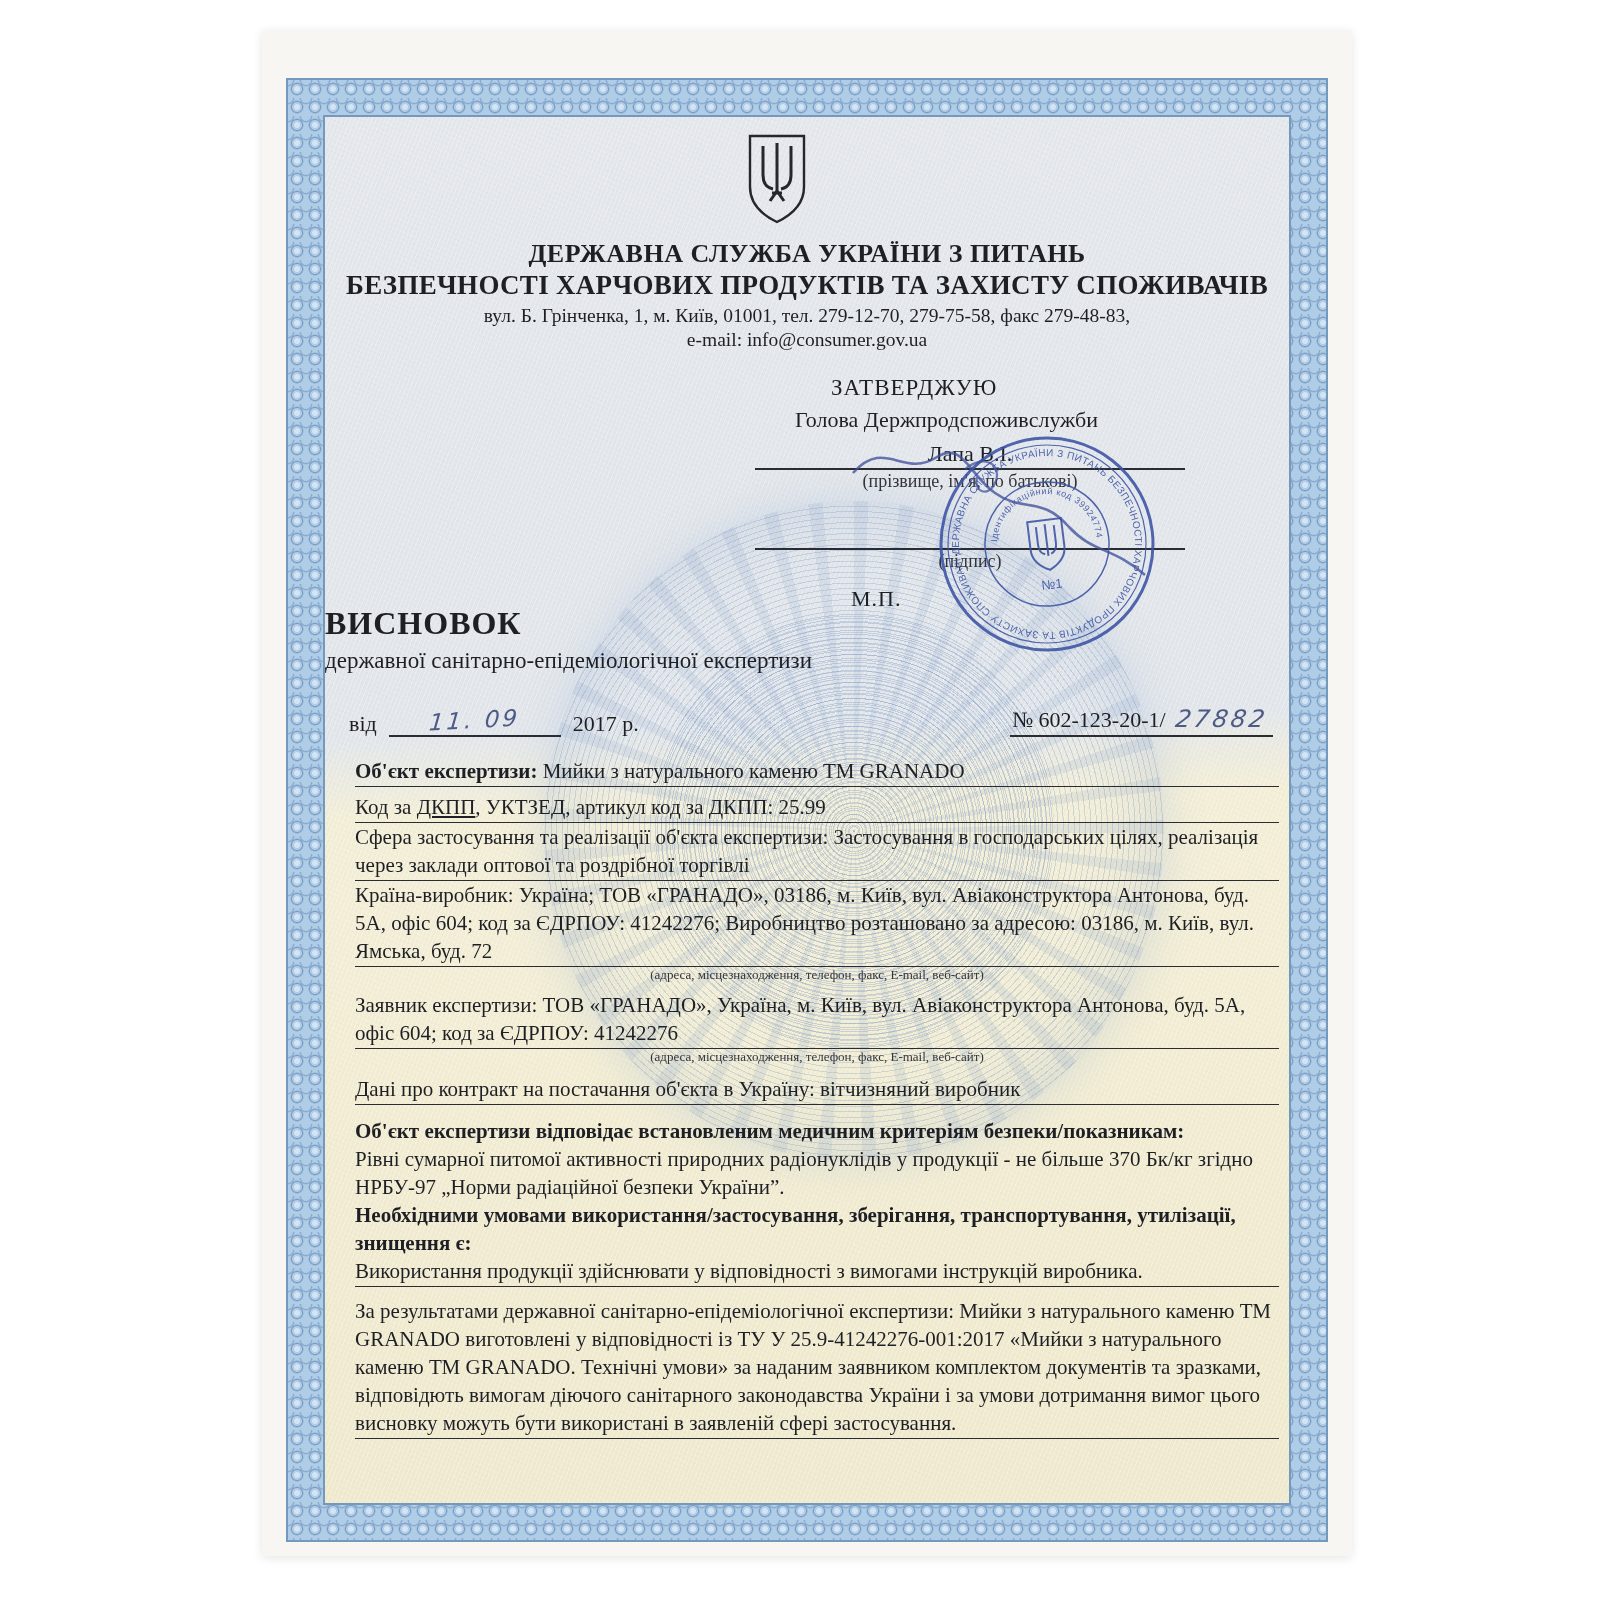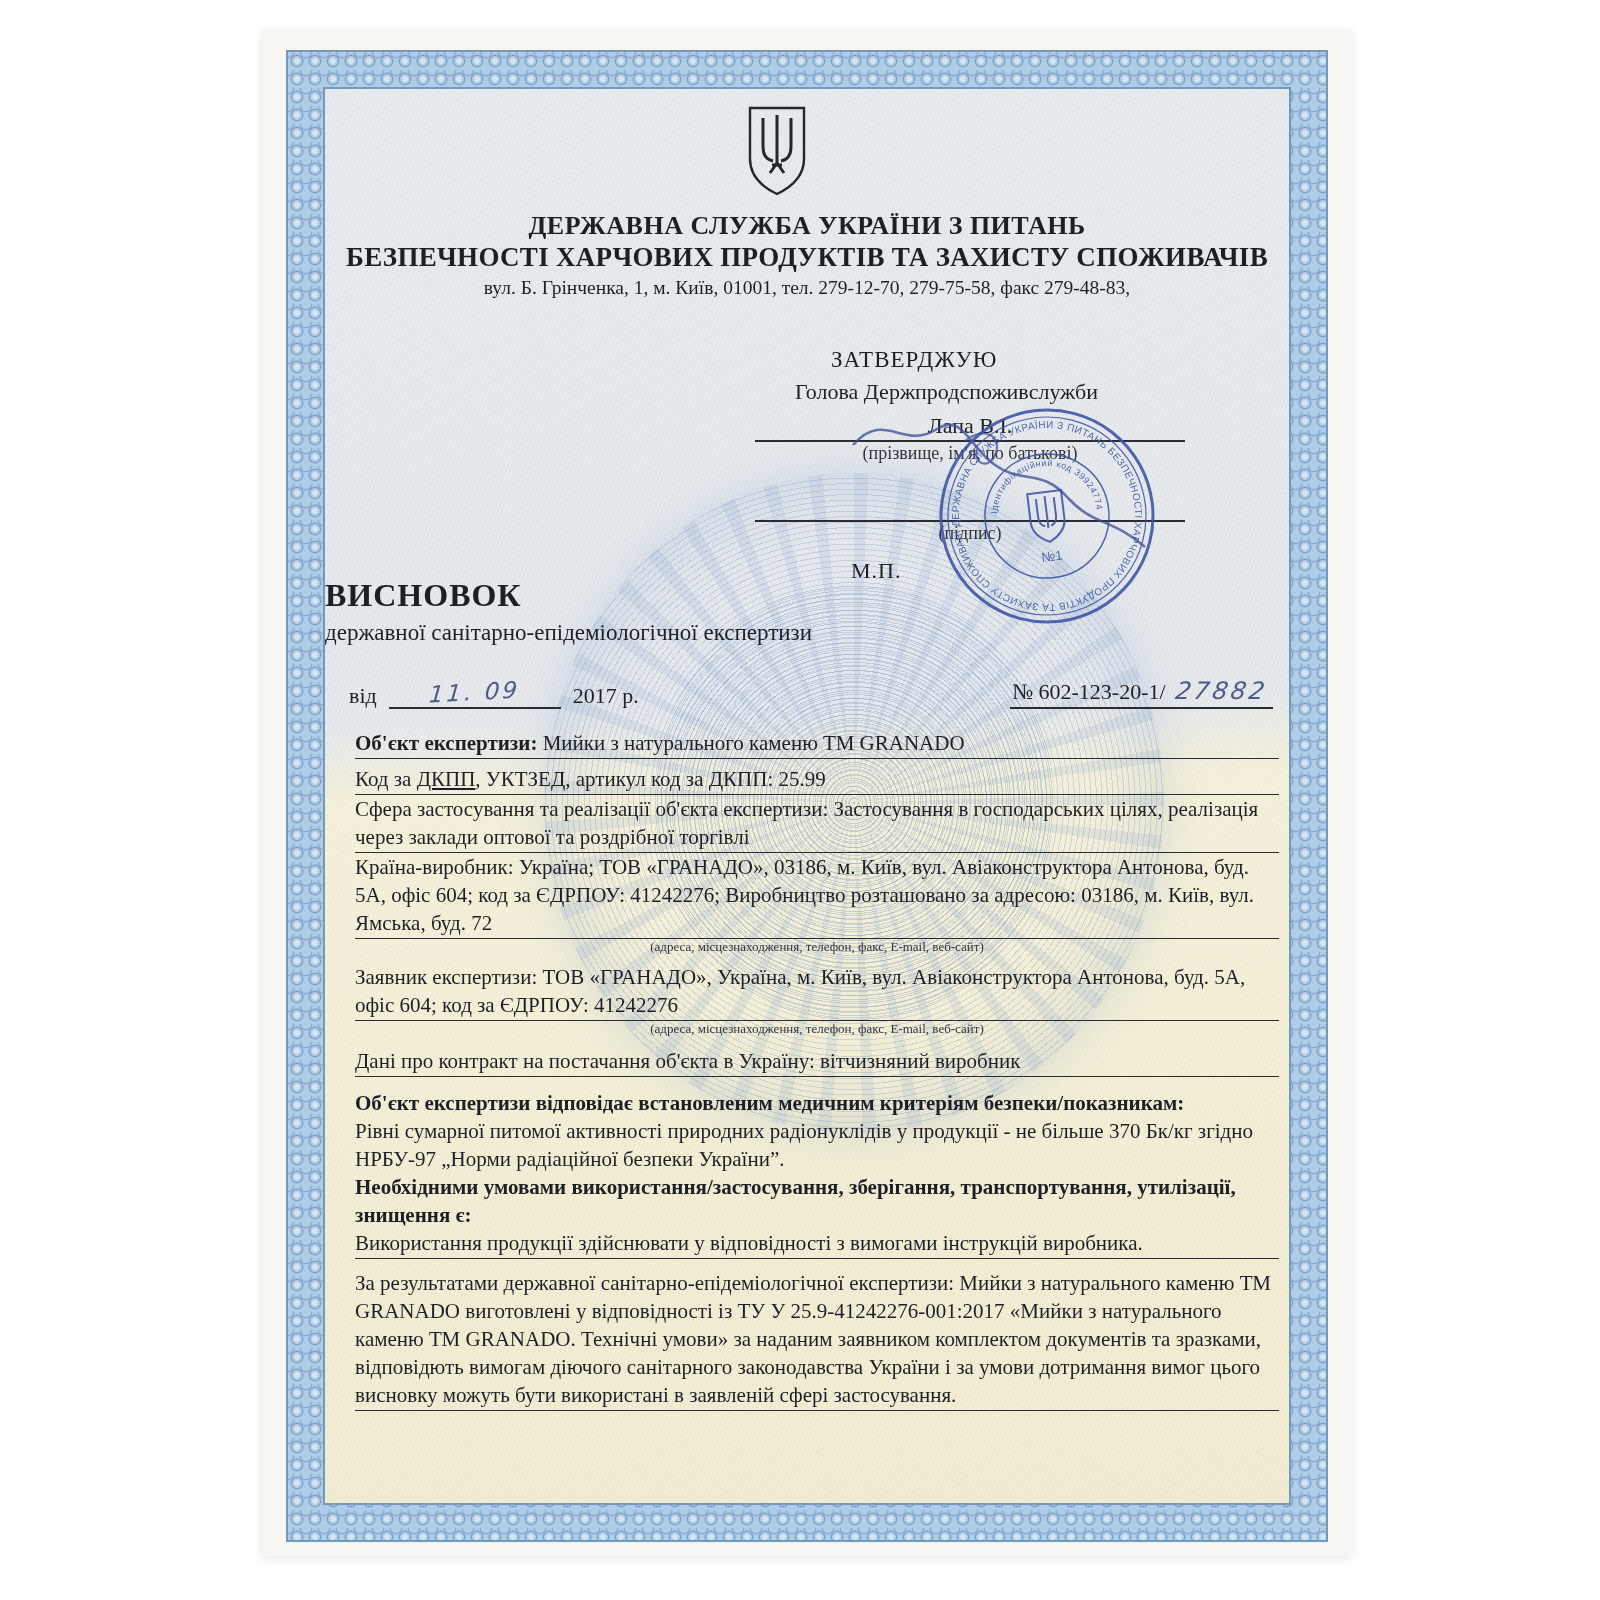--- a/index.html
+++ b/index.html
@@ -6,21 +6,21 @@
   .canvas{position:relative;width:1600px;height:1600px;background:#ffffff;overflow:hidden;
           font-family:"Liberation Serif", serif;color:#1e1f24;}
   .sheet{position:absolute;left:262px;top:30px;width:1090px;height:1526px;background:#f7f6f2;
          box-shadow:0 2px 10px rgba(0,0,0,.10);}
   .band{position:absolute;inset:20px 24px 14px 24px;background-color:#b0cde8;border:2px solid #7499bd;
         background-image:
           radial-gradient(circle at 9px 9px, rgba(255,255,255,.45) 2.5px, transparent 3.5px),
           radial-gradient(circle at 9px 9px, transparent 4.5px, rgba(66,108,156,.50) 5.5px, transparent 7px),
           radial-gradient(circle at 0px 0px, transparent 4.5px, rgba(66,108,156,.38) 5.5px, transparent 7px),
           radial-gradient(circle at 18px 0px, transparent 4.5px, rgba(66,108,156,.38) 5.5px, transparent 7px);
-        background-size:18px 18px;}
+        background-size:18px 18px;margin-top:28px;}
   .doc{position:absolute;inset:35px;border:2px solid #7499bd;overflow:hidden;
        background:linear-gradient(178deg,#e4e7eb 0%,#e2e6ea 44%,#f3eed6 49.5%,#f1ecd1 75%,#efe9cd 100%);}
   .texture{position:absolute;inset:0;z-index:0;opacity:.6;pointer-events:none;background:
       repeating-linear-gradient(112deg, rgba(255,255,255,.45) 0 1px, transparent 1px 4px),
       repeating-linear-gradient(22deg, rgba(168,182,202,.10) 0 1px, transparent 1px 5px);}
   .rosette{position:absolute;left:219px;top:384px;width:620px;height:660px;border-radius:50%;z-index:1;
       background:repeating-radial-gradient(circle at 50% 50%, rgba(130,158,200,.32) 0 1px, transparent 1px 5.5px);
       box-shadow:inset 0 0 70px rgba(130,158,200,.28), 0 0 40px rgba(140,168,210,.25);pointer-events:none;}
   .rosette::before{content:"";position:absolute;inset:0;border-radius:50%;opacity:.45;
       background:repeating-conic-gradient(rgba(120,150,195,.30) 0deg 2.5deg, transparent 2.5deg 8deg);}
@@ -89,20 +89,21 @@
             <path d="M46 13 V42 Q46 54 36 56"></path>
             <path d="M25 68 L32 58 L39 68"></path>
             <path d="M27 60 H37"></path>
           </g>
         </svg>
 
         <div class="orghead">
           <div class="org1">ДЕРЖАВНА СЛУЖБА УКРАЇНИ З ПИТАНЬ</div>
           <div class="org2">БЕЗПЕЧНОСТІ ХАРЧОВИХ ПРОДУКТІВ ТА ЗАХИСТУ СПОЖИВАЧІВ</div>
           <div class="addr">вул. Б. Грінченка, 1, м. Київ, 01001, тел. 279-12-70, 279-75-58, факс 279-48-83,</div>
+          <div class="email">e-mail: info@consumer.gov.ua</div>
         </div>
 
         <div class="approval">
           <div class="appr-head">ЗАТВЕРДЖУЮ</div>
           <div class="appr-pos">Голова Держпродспоживслужби</div>
           <div class="appr-name-row">
             <span>Лапа В.І.</span>
           </div>
           <div class="appr-cap">(прізвище, ім'я, по батькові)</div>
           <div class="appr-sign-row"></div>

